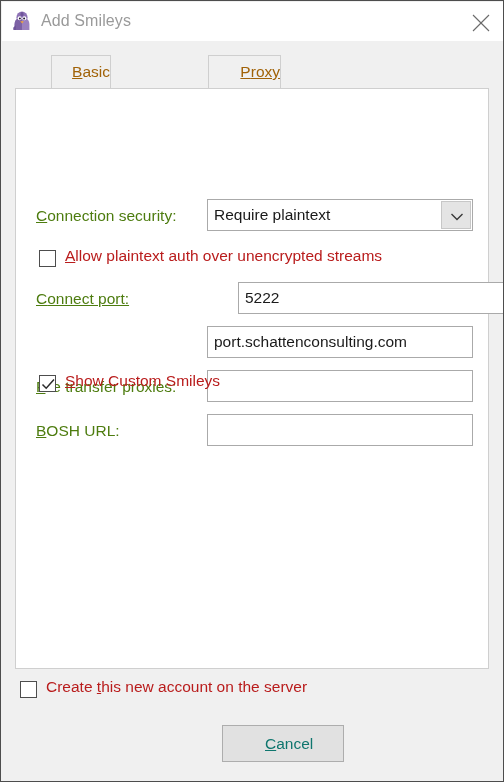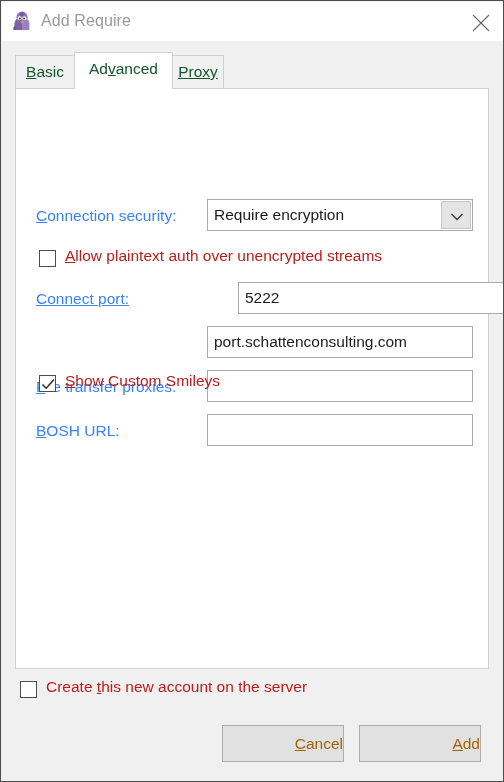--- a/index.html
+++ b/index.html
@@ -67,54 +67,55 @@
   }
   .tab {
     position: absolute;
     top: 14px;
     height: 34px;
     box-sizing: border-box;
     background: #f0f0f0;
     border: 1px solid #cfcfcf;
     border-bottom: none;
     font-size: 15.5px;
-    color: #14532d;
-    text-align: center;
+    color: #a16207;
+    text-align: right;
     line-height: 32px;
     cursor: default;
     white-space: nowrap;
+    margin-left: 36px;
   }
   .tab.selected {
     top: 11px;
     height: 37px;
     background: #ffffff;
     border-color: #cfcfcf;
     z-index: 3;
   }
   #tab-basic   { left: 13px;  width: 60px; }
   #tab-advanced{ left: 72px;  width: 99px; }
-  #tab-proxy   { left: 170px; width: 52px; text-decoration: underline; }
+  #tab-proxy   { left: 170px; width: 73px; text-decoration: underline; }
 
   
   .panel {
     position: absolute;
     left: 14px;
     top: 87px;
     width: 474px;
     height: 581px;
     box-sizing: border-box;
     background: #ffffff;
     border: 1px solid #cfcfcf;
   }
 
   
   .row-label {
     position: absolute;
     font-size: 15.5px;
-    color: #3b82f6;
+    color: #4d7c0f;
     white-space: nowrap;
   }
   .mn { text-decoration: underline; }
 
   .field {
     position: absolute;
     box-sizing: border-box;
     background: #ffffff;
     border: 1px solid #aaaaaa;
     font-size: 15.5px;
@@ -183,25 +184,26 @@
     left: 19px;
     top: 680px;
   }
   .btn {
     position: absolute;
     box-sizing: border-box;
     height: 37px;
     background: #e1e1e1;
     border: 1px solid #adadad;
     font-size: 15.5px;
-    color: #a16207;
-    text-align: right;
+    color: #0f766e;
+    text-align: left;
     line-height: 35px;
     cursor: default;
     white-space: nowrap;
+    padding-left: 42px;
   }
   #btn-cancel { left: 221px; top: 724px; width: 122px; }
   #btn-add    { left: 358px; top: 724px; width: 122px; }
 </style>
 </head>
 <body>
 
 <div class="window">
 
   <div class="titlebar">
@@ -214,48 +216,45 @@
         <ellipse cx="12" cy="5.2" rx="1.5" ry="2.2" fill="#6f559a"></ellipse>
         <circle cx="9.6" cy="9.3" r="2.0" fill="#ffffff"></circle>
         <circle cx="14.4" cy="9.3" r="2.0" fill="#ffffff"></circle>
         <circle cx="9.9" cy="9.6" r="1.0" fill="#241b33"></circle>
         <circle cx="14.1" cy="9.6" r="1.0" fill="#241b33"></circle>
         <path d="M10.2 12.2 L13.9 12.2 L12.1 14.6 Z" fill="#f0a33a"></path>
         <path d="M3.2 18.8 L6.0 16.0 L6.0 21 L3.4 21 Z" fill="#6f559a"></path>
       </svg>
     </div>
 
-    <div class="title-text">Add Require</div>
+    <div class="title-text">Add Smileys</div>
 
     <div class="close-btn">
       <svg width="18" height="18" viewBox="0 0 18 18">
         <line x1="1" y1="1" x2="17" y2="17" stroke="#6a6a6a" stroke-width="1.1"></line>
         <line x1="17" y1="1" x2="1" y2="17" stroke="#6a6a6a" stroke-width="1.1"></line>
       </svg>
     </div>
   </div>
 
   <div class="tabstrip">
     <div class="tab" id="tab-basic">
       <span><span class="mn">B</span>asic</span>
     </div>
-    <div class="tab selected" id="tab-advanced">
-      <span>Ad<span class="mn">v</span>anced</span>
-    </div>
     <div class="tab" id="tab-proxy">
       <span>P<span class="mn">r</span>oxy</span>
     </div>
   </div>
 
   <div class="panel">
 
     <div class="row-label" style="left:20px; top:118px;"><span class="mn">C</span>onnection security:</div>
 
     <div class="combo" style="left:191px; top:110px;">
-      <div class="combo-text">Require encryption</div>
+      <div class="combo-text">Require plaintext</div>
       <div class="combo-btn">
         <svg width="14" height="10" viewBox="0 0 14 10">
           <polyline points="1.5,2 7,7.5 12.5,2" fill="none" stroke="#3a3a3a" stroke-width="1.4"></polyline>
         </svg>
       </div>
     </div>
 
     <div class="cbox-wrap" style="left:23px; top:161px;">
       <div class="cbox"></div>
       <div class="cbox-label"><span class="mn">A</span>llow plaintext auth over unencrypted streams</div>
@@ -285,17 +284,14 @@
 
   <div class="cbox-wrap footer-check">
     <div class="cbox"></div>
     <div class="cbox-label">Create <span class="mn">t</span>his new account on the server</div>
   </div>
 
   <div class="btn" id="btn-cancel">
     <span><span class="mn">C</span>ancel</span>
   </div>
 
-  <div class="btn" id="btn-add">
-    <span><span class="mn">A</span>dd</span>
-  </div>
 
 </div>
 
 </body></html>

